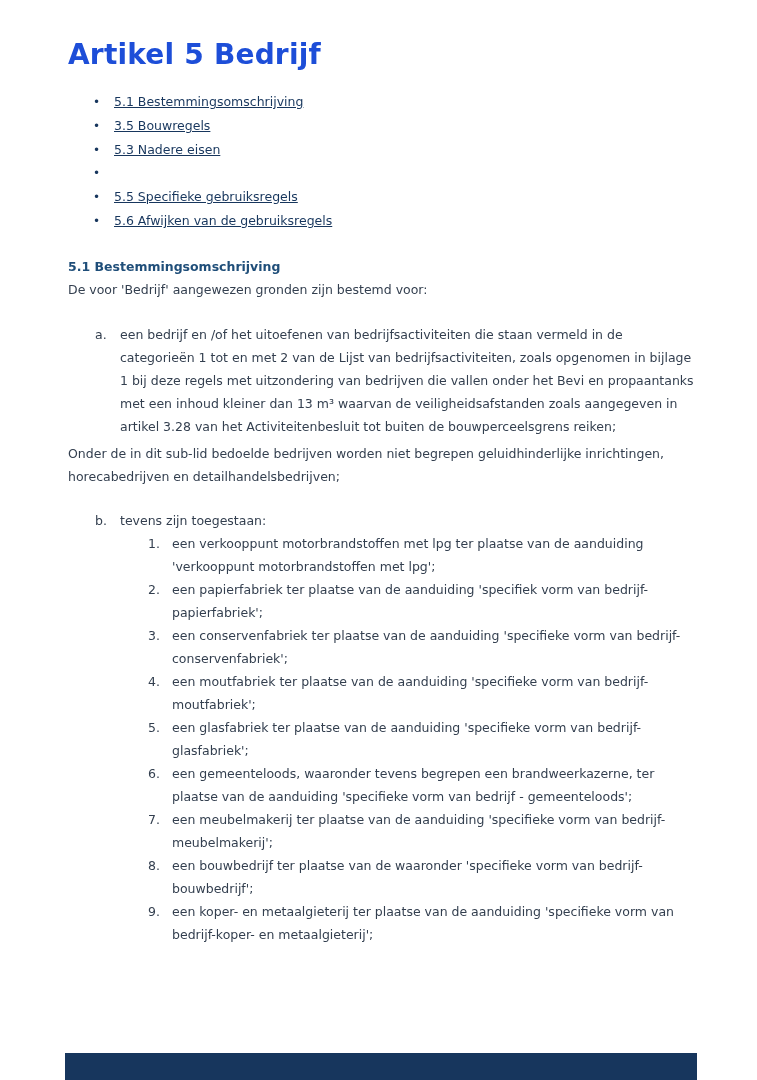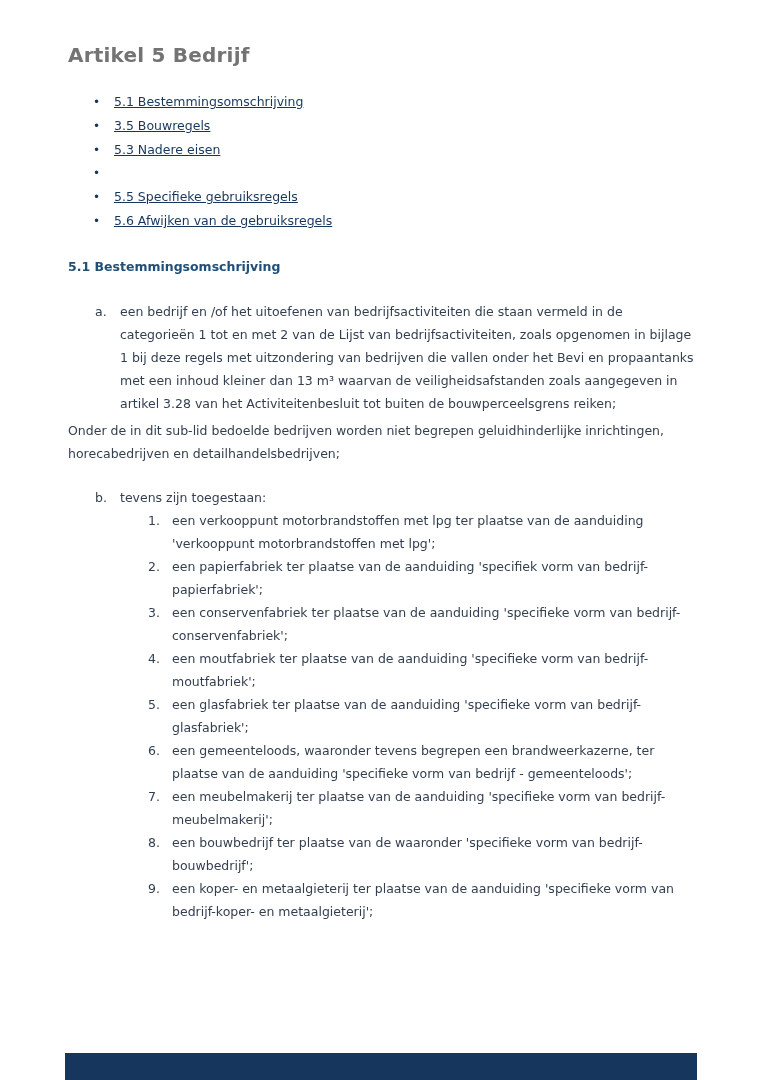--- a/index.html
+++ b/index.html
@@ -8,23 +8,23 @@
     width:757px;height:1080px;
     background:#ffffff;
     overflow:hidden;
     font-family:"DejaVu Sans","Liberation Sans",sans-serif;
     color:#333f4f;
     box-sizing:border-box;
     padding:44px 60px 0 68px;
   }
   .title{
     margin:0;
-    font-size:20px;
+    font-size:28px;
     font-weight:bold;
-    color:#737373;
+    color:#1d4ed8;
     line-height:22px;
     letter-spacing:0.2px;
   }
   .toc{
     list-style:none;
     margin:24px 0 0 0;
     padding:0;
   }
   .toc li{
     display:flex;
@@ -131,20 +131,21 @@
       <a>5.5 Specifieke gebruiksregels</a>
     </li>
     <li>
       <span class="bullet">•</span>
       <a>5.6 Afwijken van de gebruiksregels</a>
     </li>
   </ul>
 
   <h2 class="section-heading">5.1 Bestemmingsomschrijving</h2>
 
+  <p class="para">De voor 'Bedrijf' aangewezen gronden zijn bestemd voor:</p>
 
   <div class="alpha-item a">
     <span class="alpha-marker">a.</span>
     <span class="alpha-text">een bedrijf en /of het uitoefenen van bedrijfsactiviteiten die staan vermeld in de categorieën 1 tot en met 2 van de Lijst van bedrijfsactiviteiten, zoals opgenomen in bijlage 1 bij deze regels met uitzondering van bedrijven die vallen onder het Bevi en propaantanks met een inhoud kleiner dan 13 m³ waarvan de veiligheidsafstanden zoals aangegeven in artikel 3.28 van het Activiteitenbesluit tot buiten de bouwperceelsgrens reiken;</span>
   </div>
 
   <p class="para note">Onder de in dit sub-lid bedoelde bedrijven worden niet begrepen geluidhinderlijke inrichtingen, horecabedrijven en detailhandelsbedrijven;</p>
 
   <div class="alpha-item b">
     <span class="alpha-marker">b.</span>

